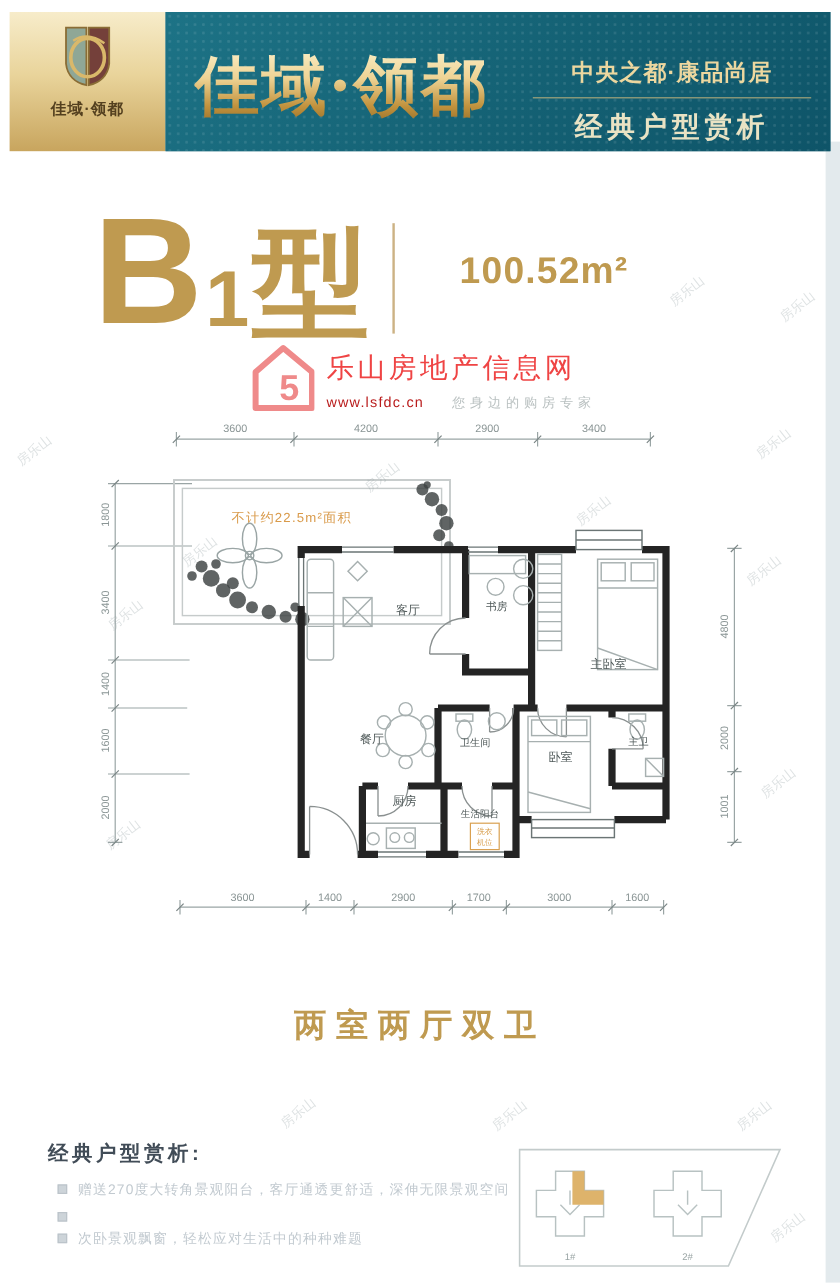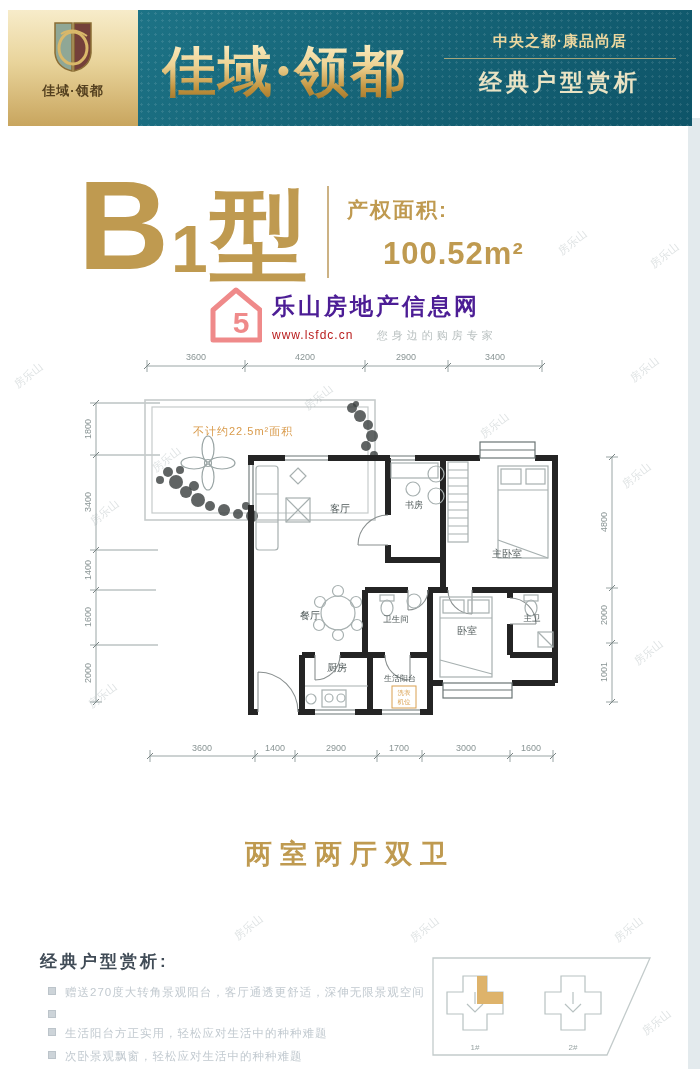--- a/index.html
+++ b/index.html
@@ -16,38 +16,38 @@
   .teal-panel { flex:1; position:relative; background:linear-gradient(135deg,#1d7386 0%,#146174 55%,#0e5468 100%);
     background-color:#166275; }
   .teal-panel::before { content:""; position:absolute; inset:0;
     background-image:radial-gradient(rgba(255,255,255,0.10) 1px, transparent 1.4px);
     background-size:7px 7px; }
   .brand-large { position:absolute; left:24px; top:26px; font-size:54px; font-weight:bold; letter-spacing:2px;
     font-family:"DejaVu Serif", serif;
     background:linear-gradient(180deg,#fdf3cf 0%,#eed394 40%,#c1923d 72%,#8a6423 100%);
     -webkit-background-clip:text; background-clip:text; color:#e8c87f; -webkit-text-fill-color:transparent; }
   .header-right { position:absolute; right:16px; top:22px; width:232px; text-align:center; }
-  .tagline-top { font-size:15px; font-weight:bold; color:#ecd79f; letter-spacing:1px; white-space:nowrap; }
+  .tagline-top { font-size:19px; font-weight:bold; color:#ecd79f; letter-spacing:1px; white-space:nowrap;margin-top:16px; }
   .tagline-rule { height:1px; background:#c9b87e; margin:7px 0 8px 0; opacity:.8; }
   .tagline-bottom { font-size:23px; font-weight:bold; color:#e9e3c4; letter-spacing:4px; white-space:nowrap; }
 
   
   .unit-block { position:absolute; left:78px; top:166px; display:flex; align-items:flex-end; color:#bf9a50; }
   .unit-main { font-size:126px; font-weight:bold; line-height:0.95; }
   .unit-sub  { font-size:66px; font-weight:bold; line-height:1; margin:0 2px 4px 2px; }
   .unit-suffix { font-size:98px; font-weight:bold; line-height:1; margin-bottom:2px; }
   .unit-divider { position:absolute; left:327px; top:186px; width:2px; height:92px; background:#ccb284; }
   .area-block { position:absolute; left:347px; top:196px; color:#bf9a50; }
   .area-label { font-size:21px; font-weight:bold; letter-spacing:2px; }
   .area-value { font-size:31px; font-weight:bold; margin-top:12px; letter-spacing:1px;margin-left:36px; }
 
   
   .site-mark { position:absolute; left:210px; top:287px; display:flex; gap:10px; align-items:flex-start; }
   .site-mark-text { padding-top:4px; }
-  .site-name { font-size:23px; font-weight:bold; color:#4c1d95; letter-spacing:3px; }
+  .site-name { font-size:23px; font-weight:normal; color:#ef4444; letter-spacing:3px; }
   .site-line2 { margin-top:6px; font-size:12px; white-space:nowrap; }
   .site-url { color:#b91c1c; letter-spacing:1px; }
   .site-slogan { color:#b9c0c0; letter-spacing:4px; margin-left:20px; font-size:11px; }
 
   
   .layout-title { position:absolute; left:0; top:836px; width:700px; text-align:center;
     font-size:27px; font-weight:bold; color:#bf9a50; letter-spacing:8px; }
 
   
   .designer { position:absolute; left:40px; top:950px; width:380px; }
@@ -89,21 +89,20 @@
     </div>
   </div>
 
   <div class="unit-block">
     <span class="unit-main">B</span>
     <span class="unit-sub">1</span>
     <span class="unit-suffix">型</span>
   </div>
   <div class="unit-divider"></div>
   <div class="area-block">
-    <div class="area-label">产权面积:</div>
     <div class="area-value">100.52m²</div>
   </div>
 
   <div class="site-mark">
     <svg width="52" height="56" viewBox="0 0 52 56">
       <path d="M26,3 L50,23 V53 H3 V23 Z" fill="none" stroke="#ef8a8a" stroke-width="5" stroke-linejoin="round"></path>
       <text x="31" y="46" font-size="30" font-weight="bold" fill="#ef8a8a" text-anchor="middle">5</text>
     </svg>
     <div class="site-mark-text">
       <div class="site-name">乐山房地产信息网</div>
@@ -323,24 +322,20 @@
     <ul class="designer-list">
       <li>
         <span class="bullet-sq"></span>
         <span class="pt">赠送270度大转角景观阳台，客厅通透更舒适，深伸无限景观空间</span>
       </li>
       <li>
         <span class="bullet-sq"></span>
       </li>
       <li>
         <span class="bullet-sq"></span>
-        <span class="pt">生活阳台方正实用，轻松应对生活中的种种难题</span>
-      </li>
-      <li>
-        <span class="bullet-sq"></span>
         <span class="pt">次卧景观飘窗，轻松应对生活中的种种难题</span>
       </li>
     </ul>
   </div>
 
   <svg width="240" height="115" viewBox="0 0 240 115" style="position:absolute;left:425px;top:950px;">
     <polygon points="8,8 225,8 182,105 8,105" fill="none" stroke="#c3cbcb" stroke-width="1.3"></polygon>
     <g stroke="#b8c2c2" stroke-width="1.2" fill="none">
       <path d="M22,42 L38,42 L38,26 L62,26 L62,42 L78,42 L78,64 L62,64 L62,80 L38,80 L38,64 L22,64 Z"></path>
       <path d="M50,42 v12 M42,54 l8,8 l8,-8"></path>

